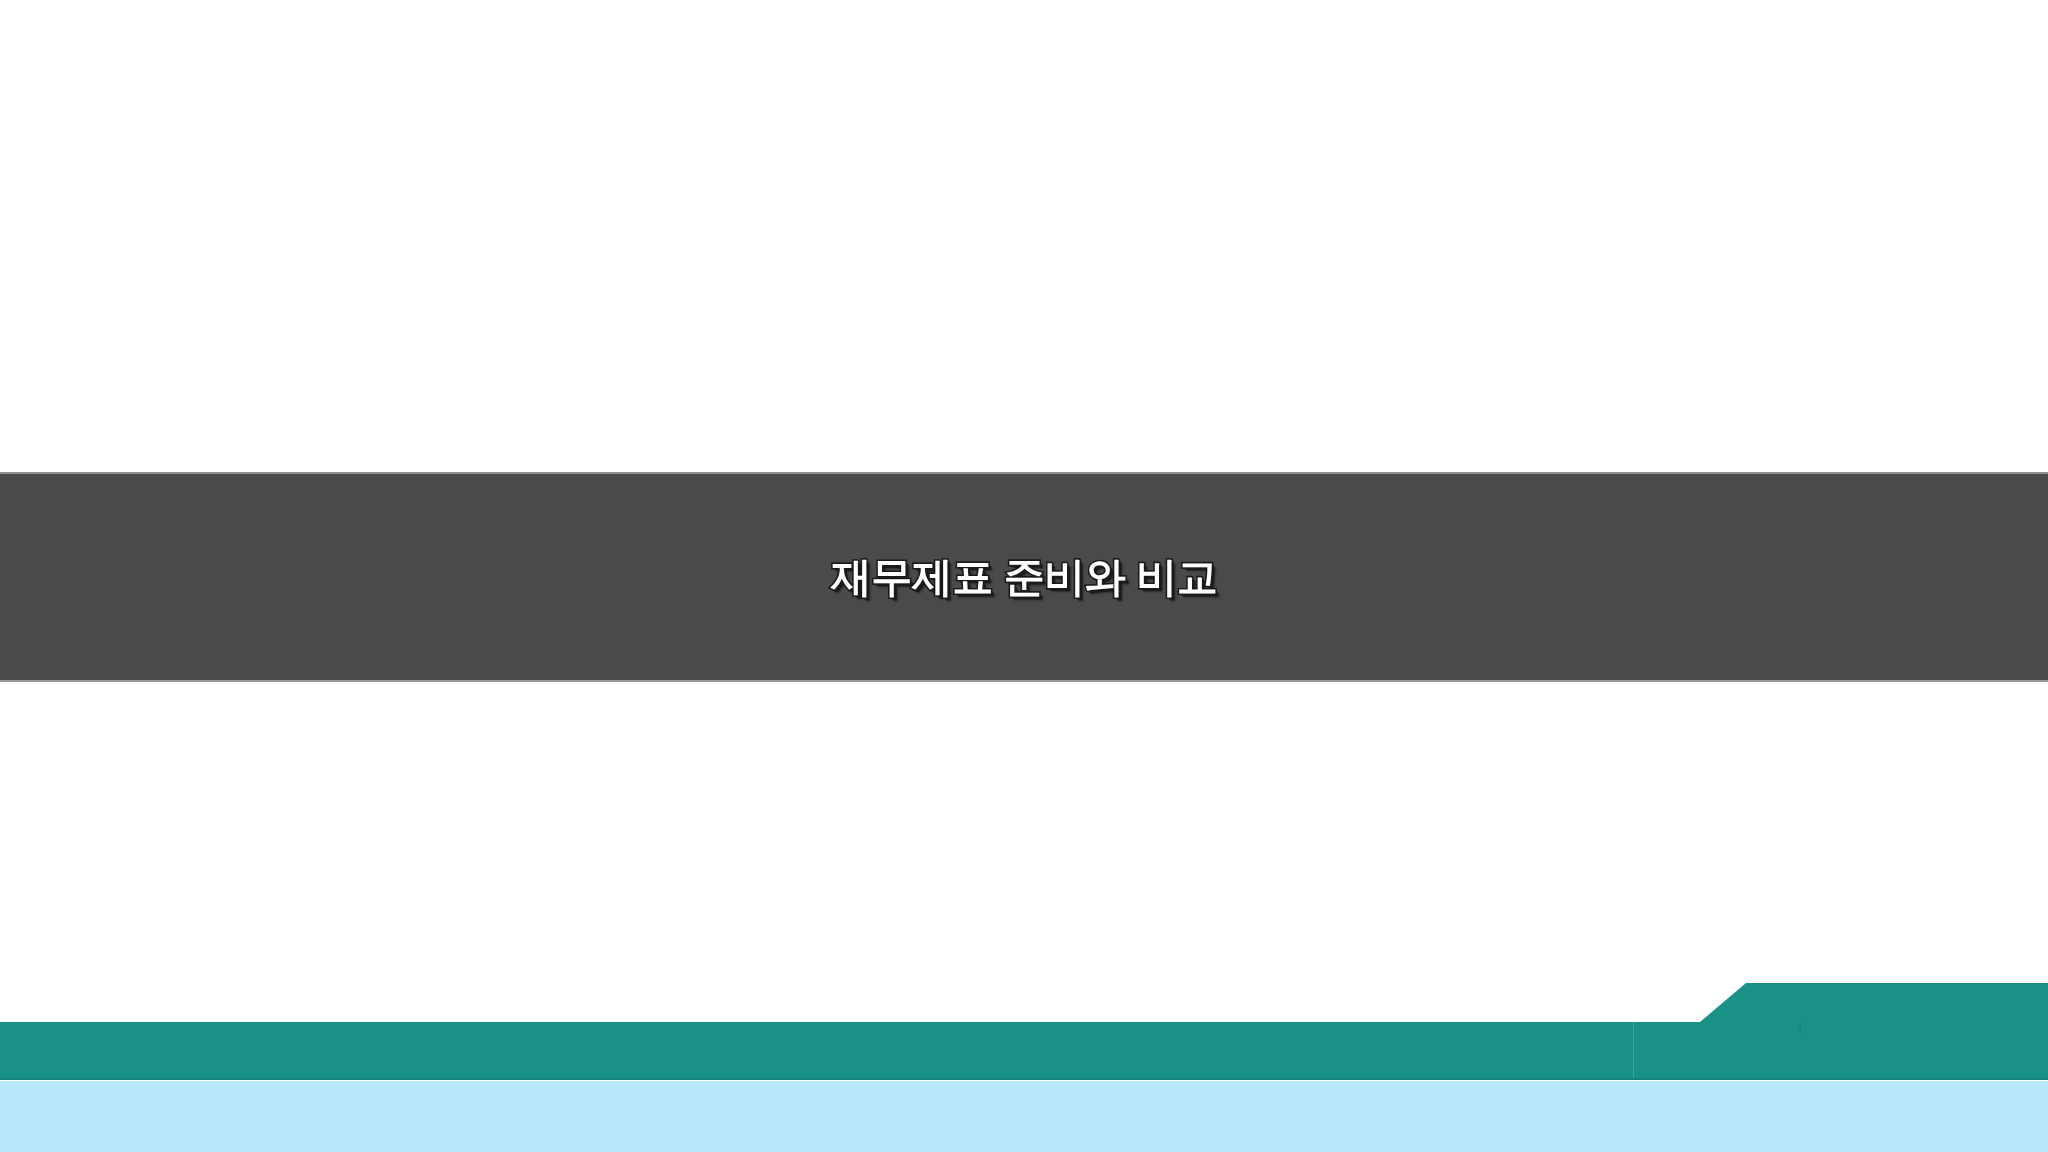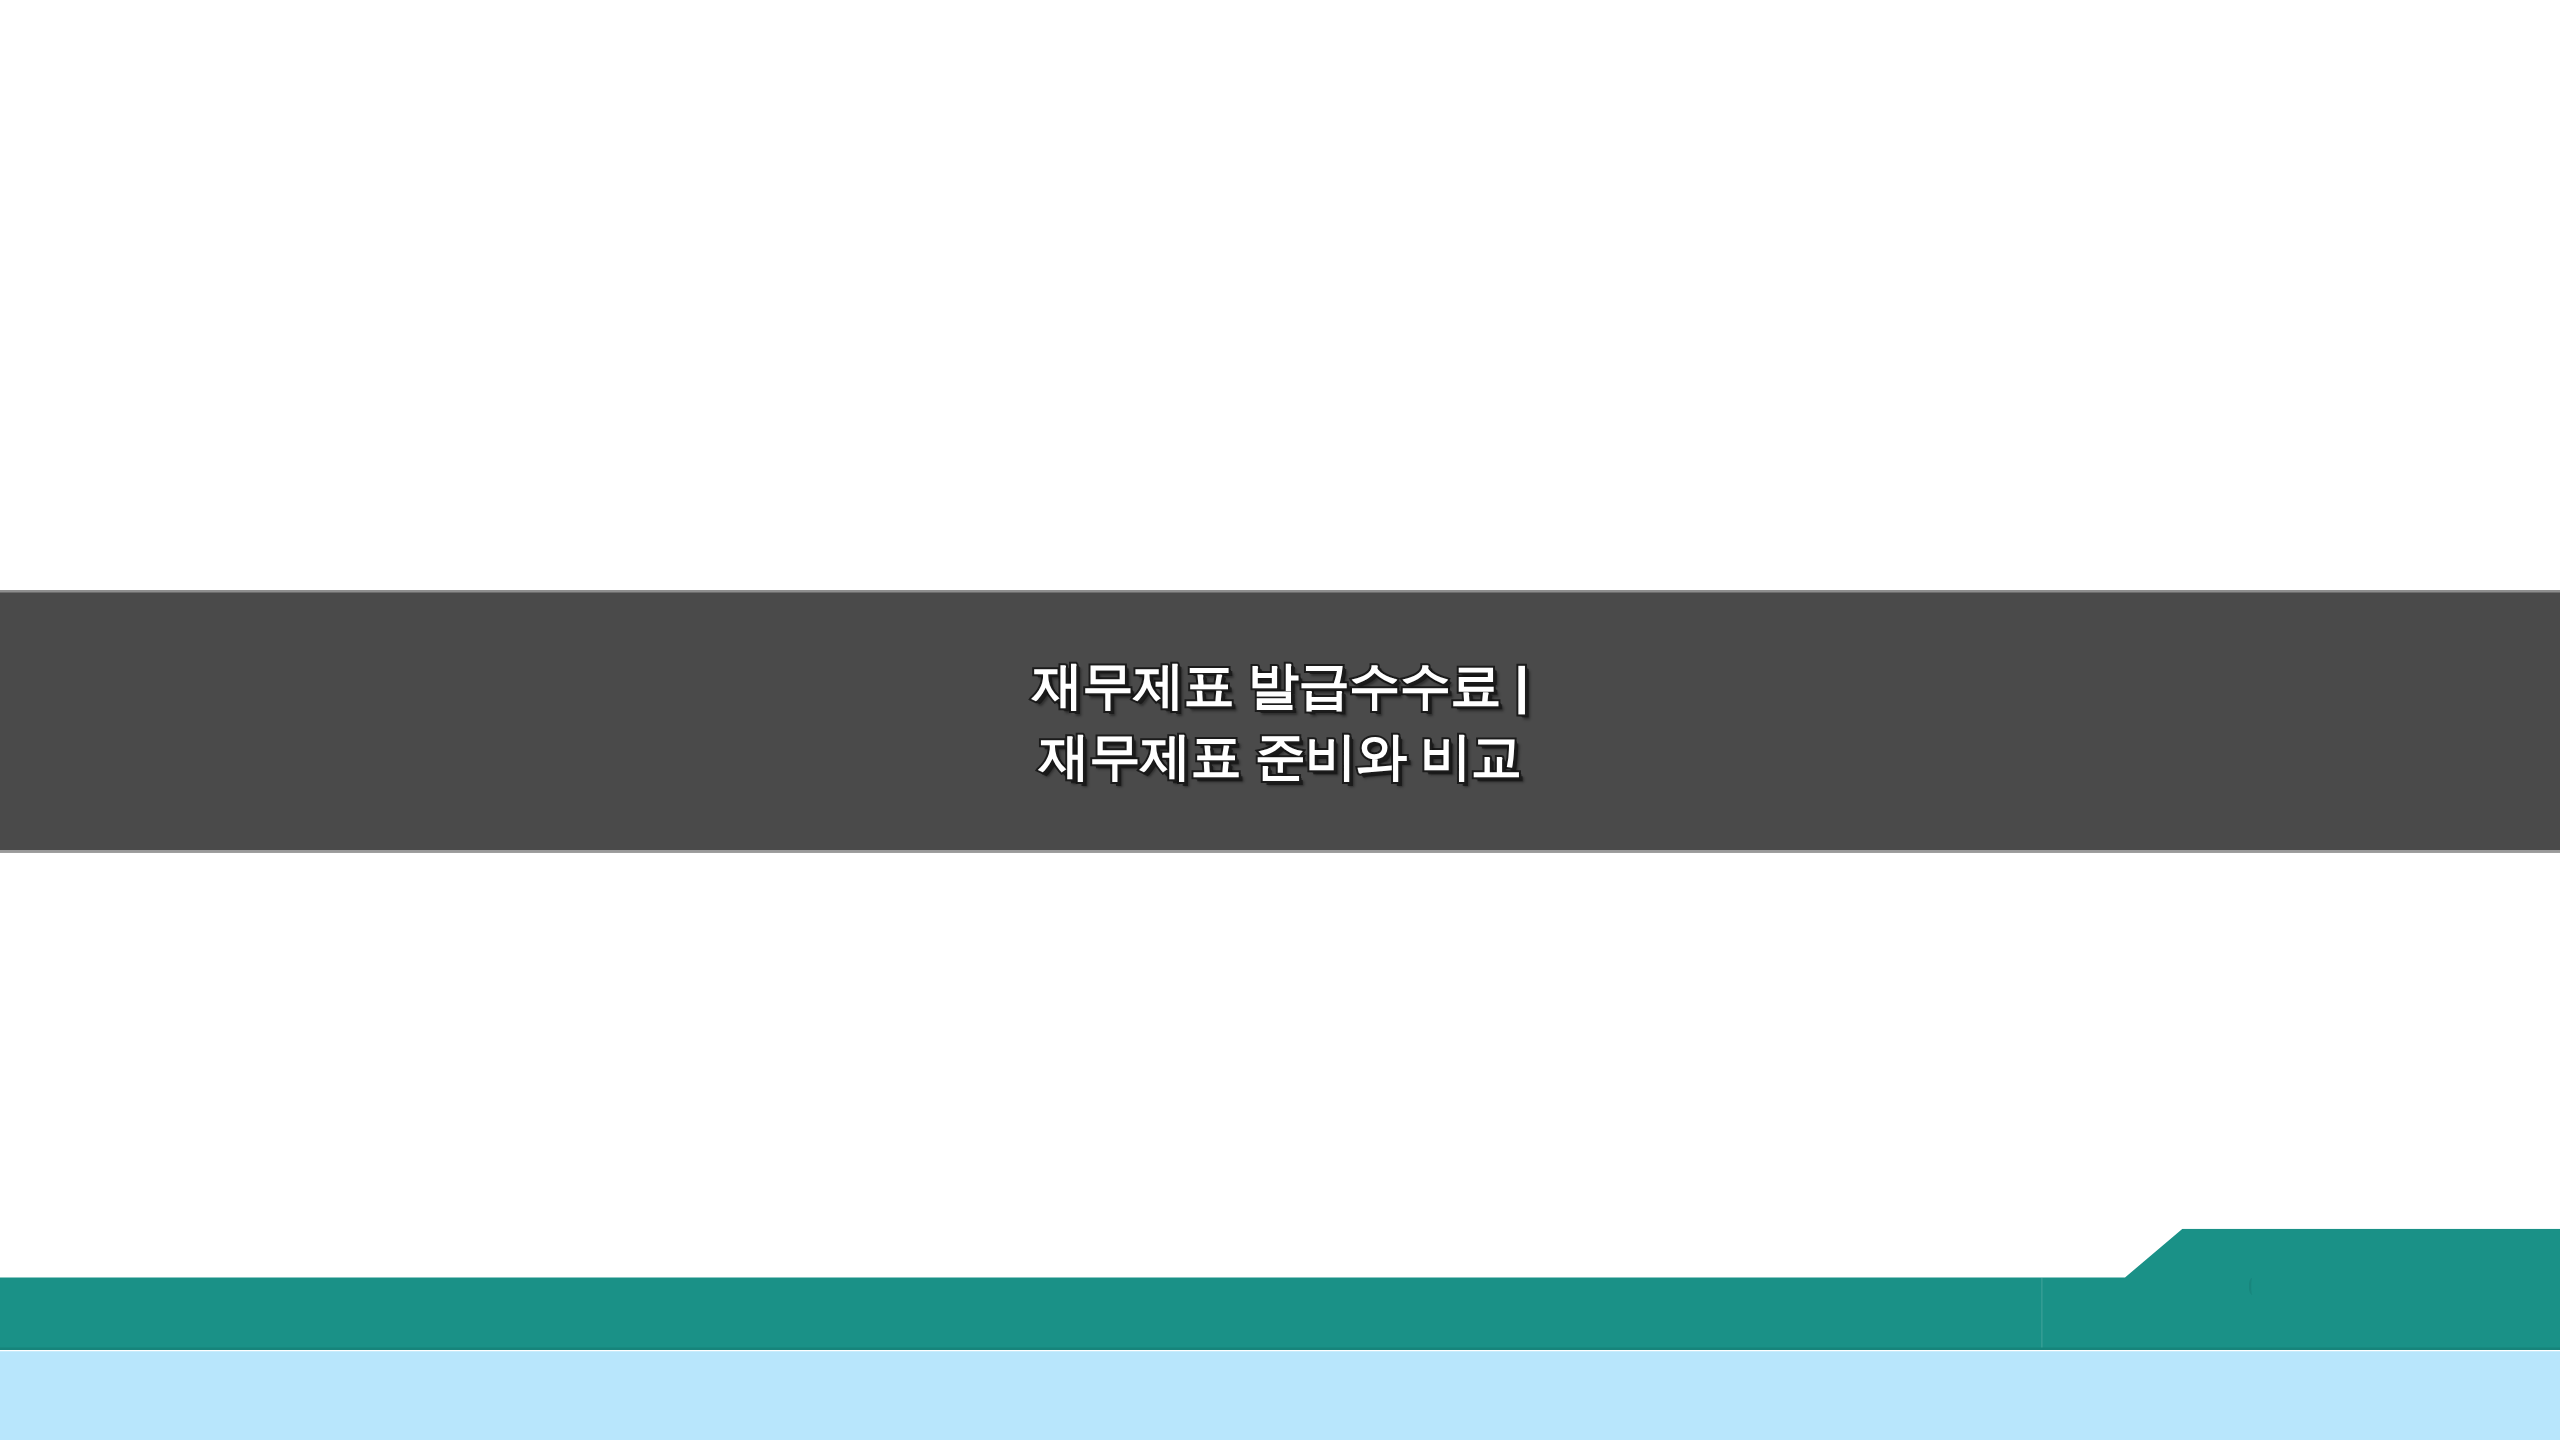--- a/index.html
+++ b/index.html
@@ -121,21 +121,20 @@
     height: 71px;
     background: #b8e6fc;
   }
 </style>
 </head>
 <body>
 
 <div id="page">
 
   <div class="title-band">
-    <div class="title-line">재무제표 발급수수료 |</div>
     <div class="title-line">재무제표 준비와 비교</div>
   </div>
 
   <div class="bottom-deck">
 
     <div class="teal-shape">
       <div class="teal-seam"></div>
       <div class="teal-blemish"></div>
       <div class="teal-bottom-rule"></div>
     </div>

